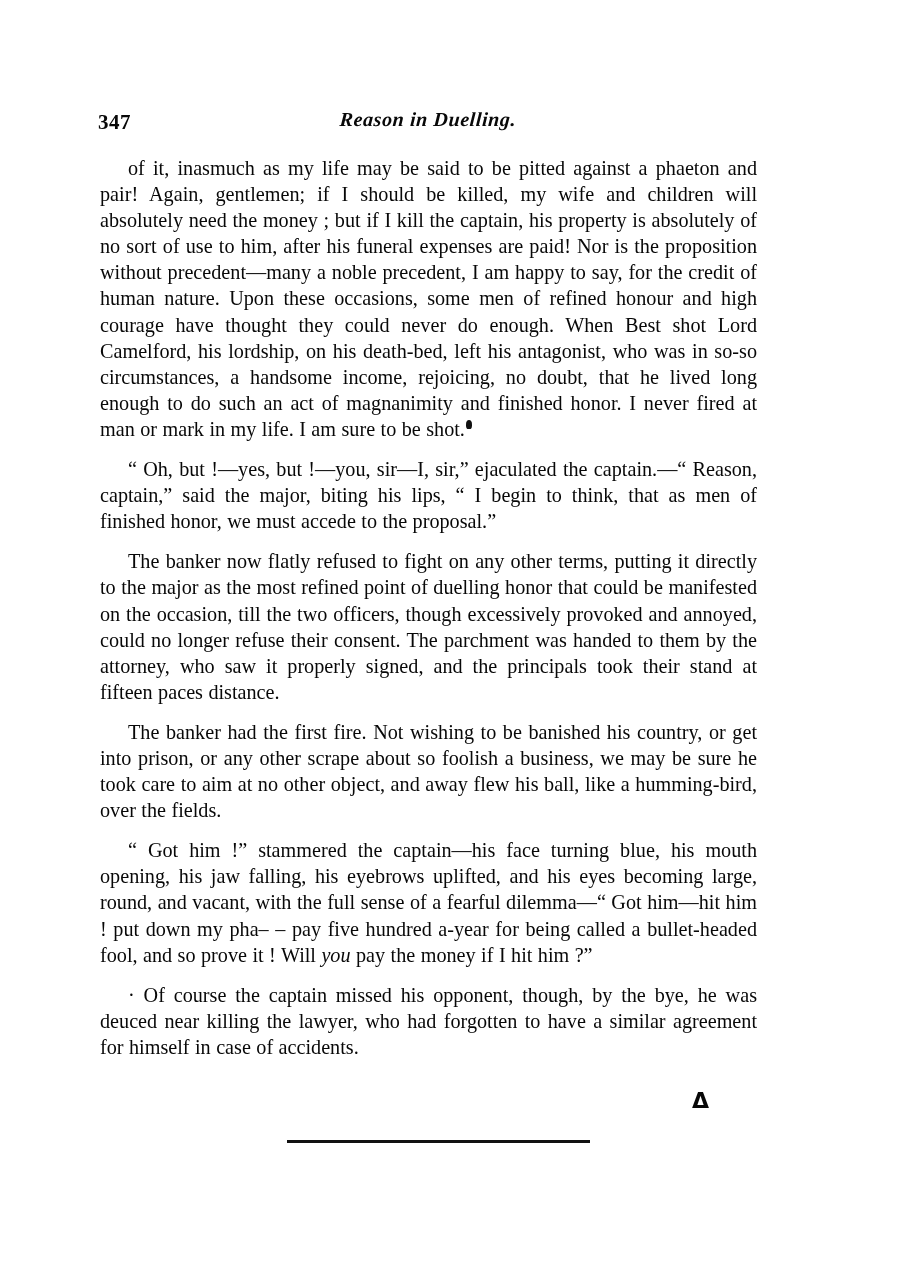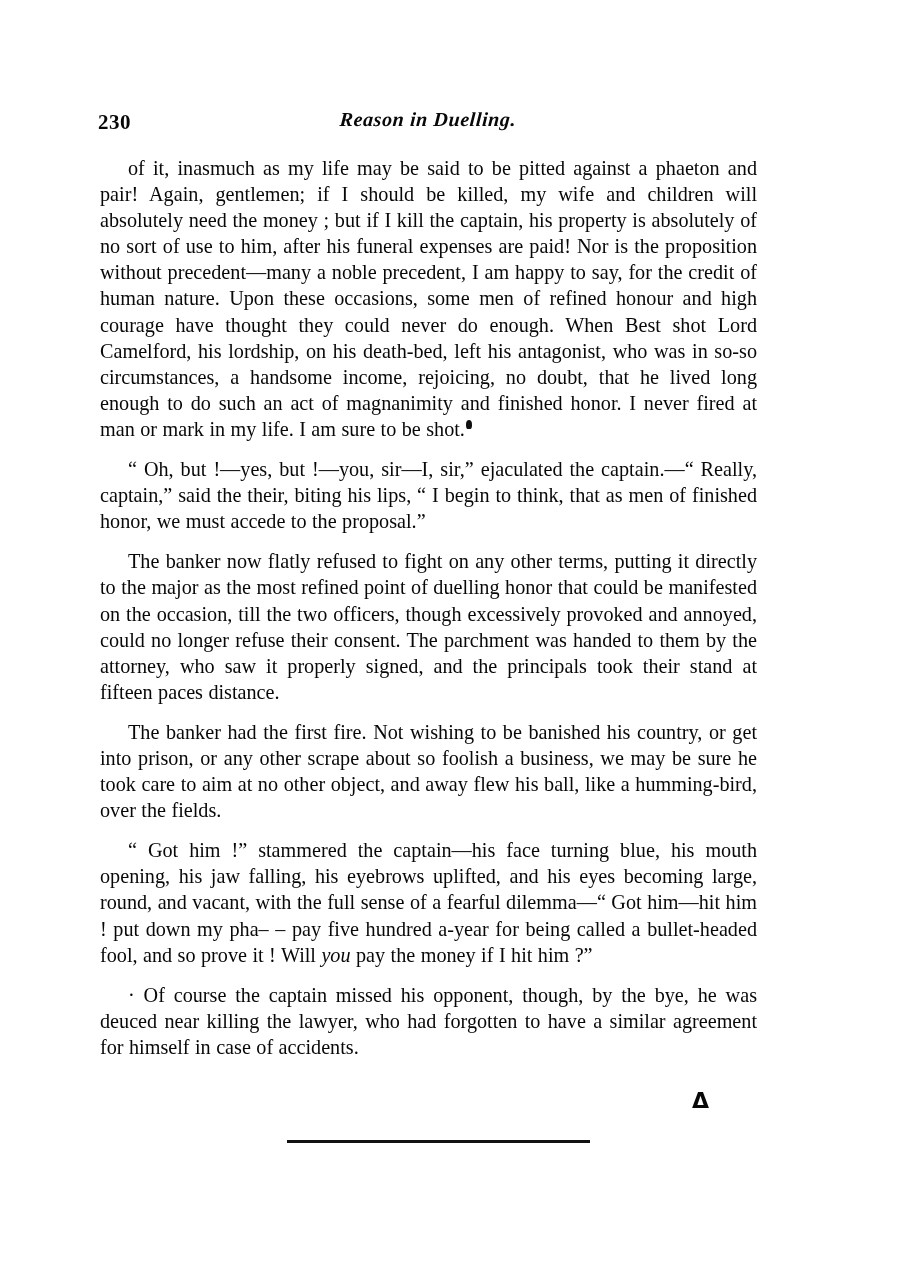--- a/index.html
+++ b/index.html
@@ -116,31 +116,31 @@
     height: 3px;
     background: #111111;
   }
 </style>
 </head>
 <body>
 
 <div class="page">
 
   <div class="running-head">
-    <span class="folio">230</span>
+    <span class="folio">347</span>
     <span class="head-title">Reason in Duelling.</span>
   </div>
 
   <div class="textblock">
 
     <p class="para">
       <span>of it, inasmuch as my life may be said to be pitted against a phaeton and pair!   Again, gentlemen; if I should be killed, my wife and children will absolutely need the money ; but if I kill the captain, his property is absolutely of no sort of use to him, after his funeral expenses are paid!  Nor is the proposition without precedent—many a noble precedent, I am happy to say, for the credit of human nature.   Upon these occasions, some men of refined honour and high courage have thought they could never do enough.   When Best shot Lord Camelford, his lordship, on his death-bed, left his antagonist, who was in so-so circumstances, a handsome income, rejoicing, no doubt, that he lived long enough to do such an act of magnanimity and finished honor.   I never fired at man or mark in my life.   I am sure to be shot.</span><span class="inkblot"></span>
     </p>
 
-    <p class="para">“ Oh, but !—yes, but !—you, sir—I, sir,” ejaculated the captain.—“ Really, captain,” said the their, biting his lips, “ I begin to think, that as men of finished honor, we must accede to the proposal.”</p>
+    <p class="para">“ Oh, but !—yes, but !—you, sir—I, sir,” ejaculated the captain.—“ Reason, captain,” said the major, biting his lips, “ I begin to think, that as men of finished honor, we must accede to the proposal.”</p>
 
     <p class="para">The banker now flatly refused to fight on any other terms, putting it directly to the major as the most refined point of duelling honor that could be manifested on the occasion, till the two officers, though excessively provoked and annoyed, could no longer refuse their consent.   The parchment was handed to them by the attorney, who saw it properly signed, and the principals took their stand at fifteen paces distance.</p>
 
     <p class="para">The banker had the first fire.   Not wishing to be banished his country, or get into prison, or any other scrape about so foolish a business, we may be sure he took care to aim at no other object, and away flew his ball, like a humming-bird, over the fields.</p>
 
 
     <p class="para">
       <span>“ Got him !” stammered the captain—his face turning blue, his mouth opening, his jaw falling, his eyebrows uplifted, and his eyes becoming large, round, and vacant, with the full sense of a fearful dilemma—“ Got him—hit him !  put down my pha– – pay five hundred a-year for being called a bullet-headed fool, and so prove it !   Will </span><i>you</i><span> pay the money if I hit him ?”</span>
     </p>
 

